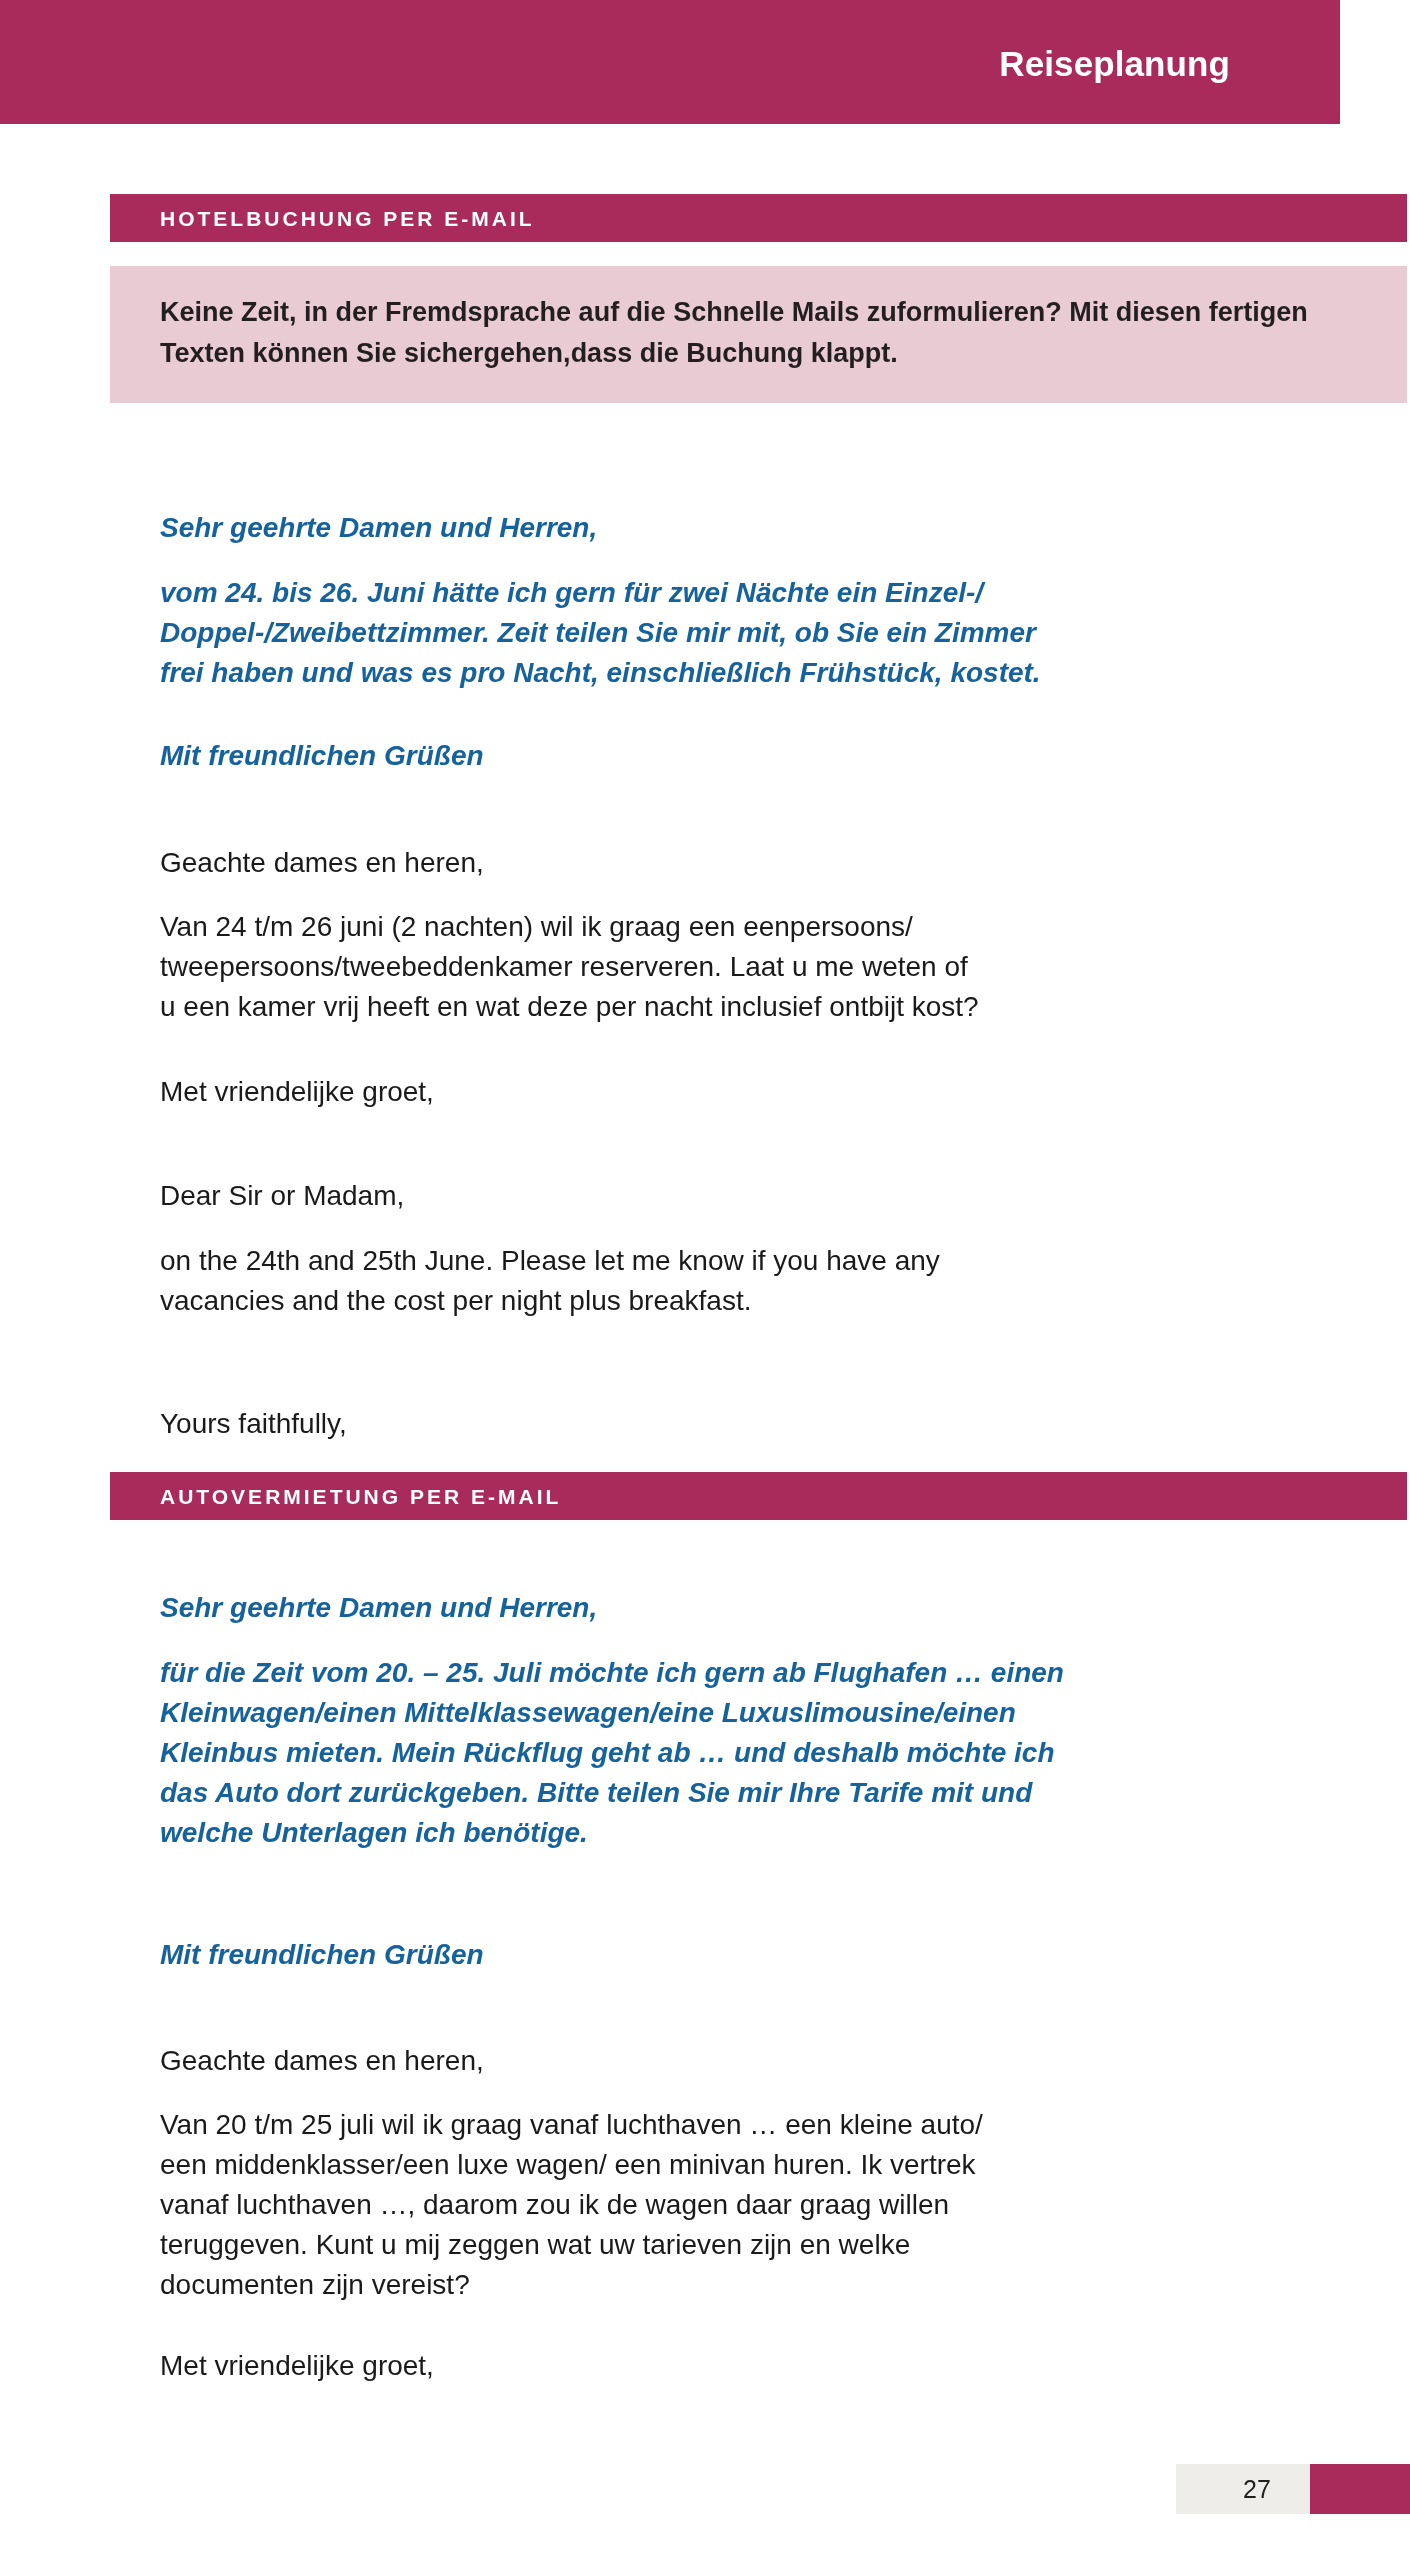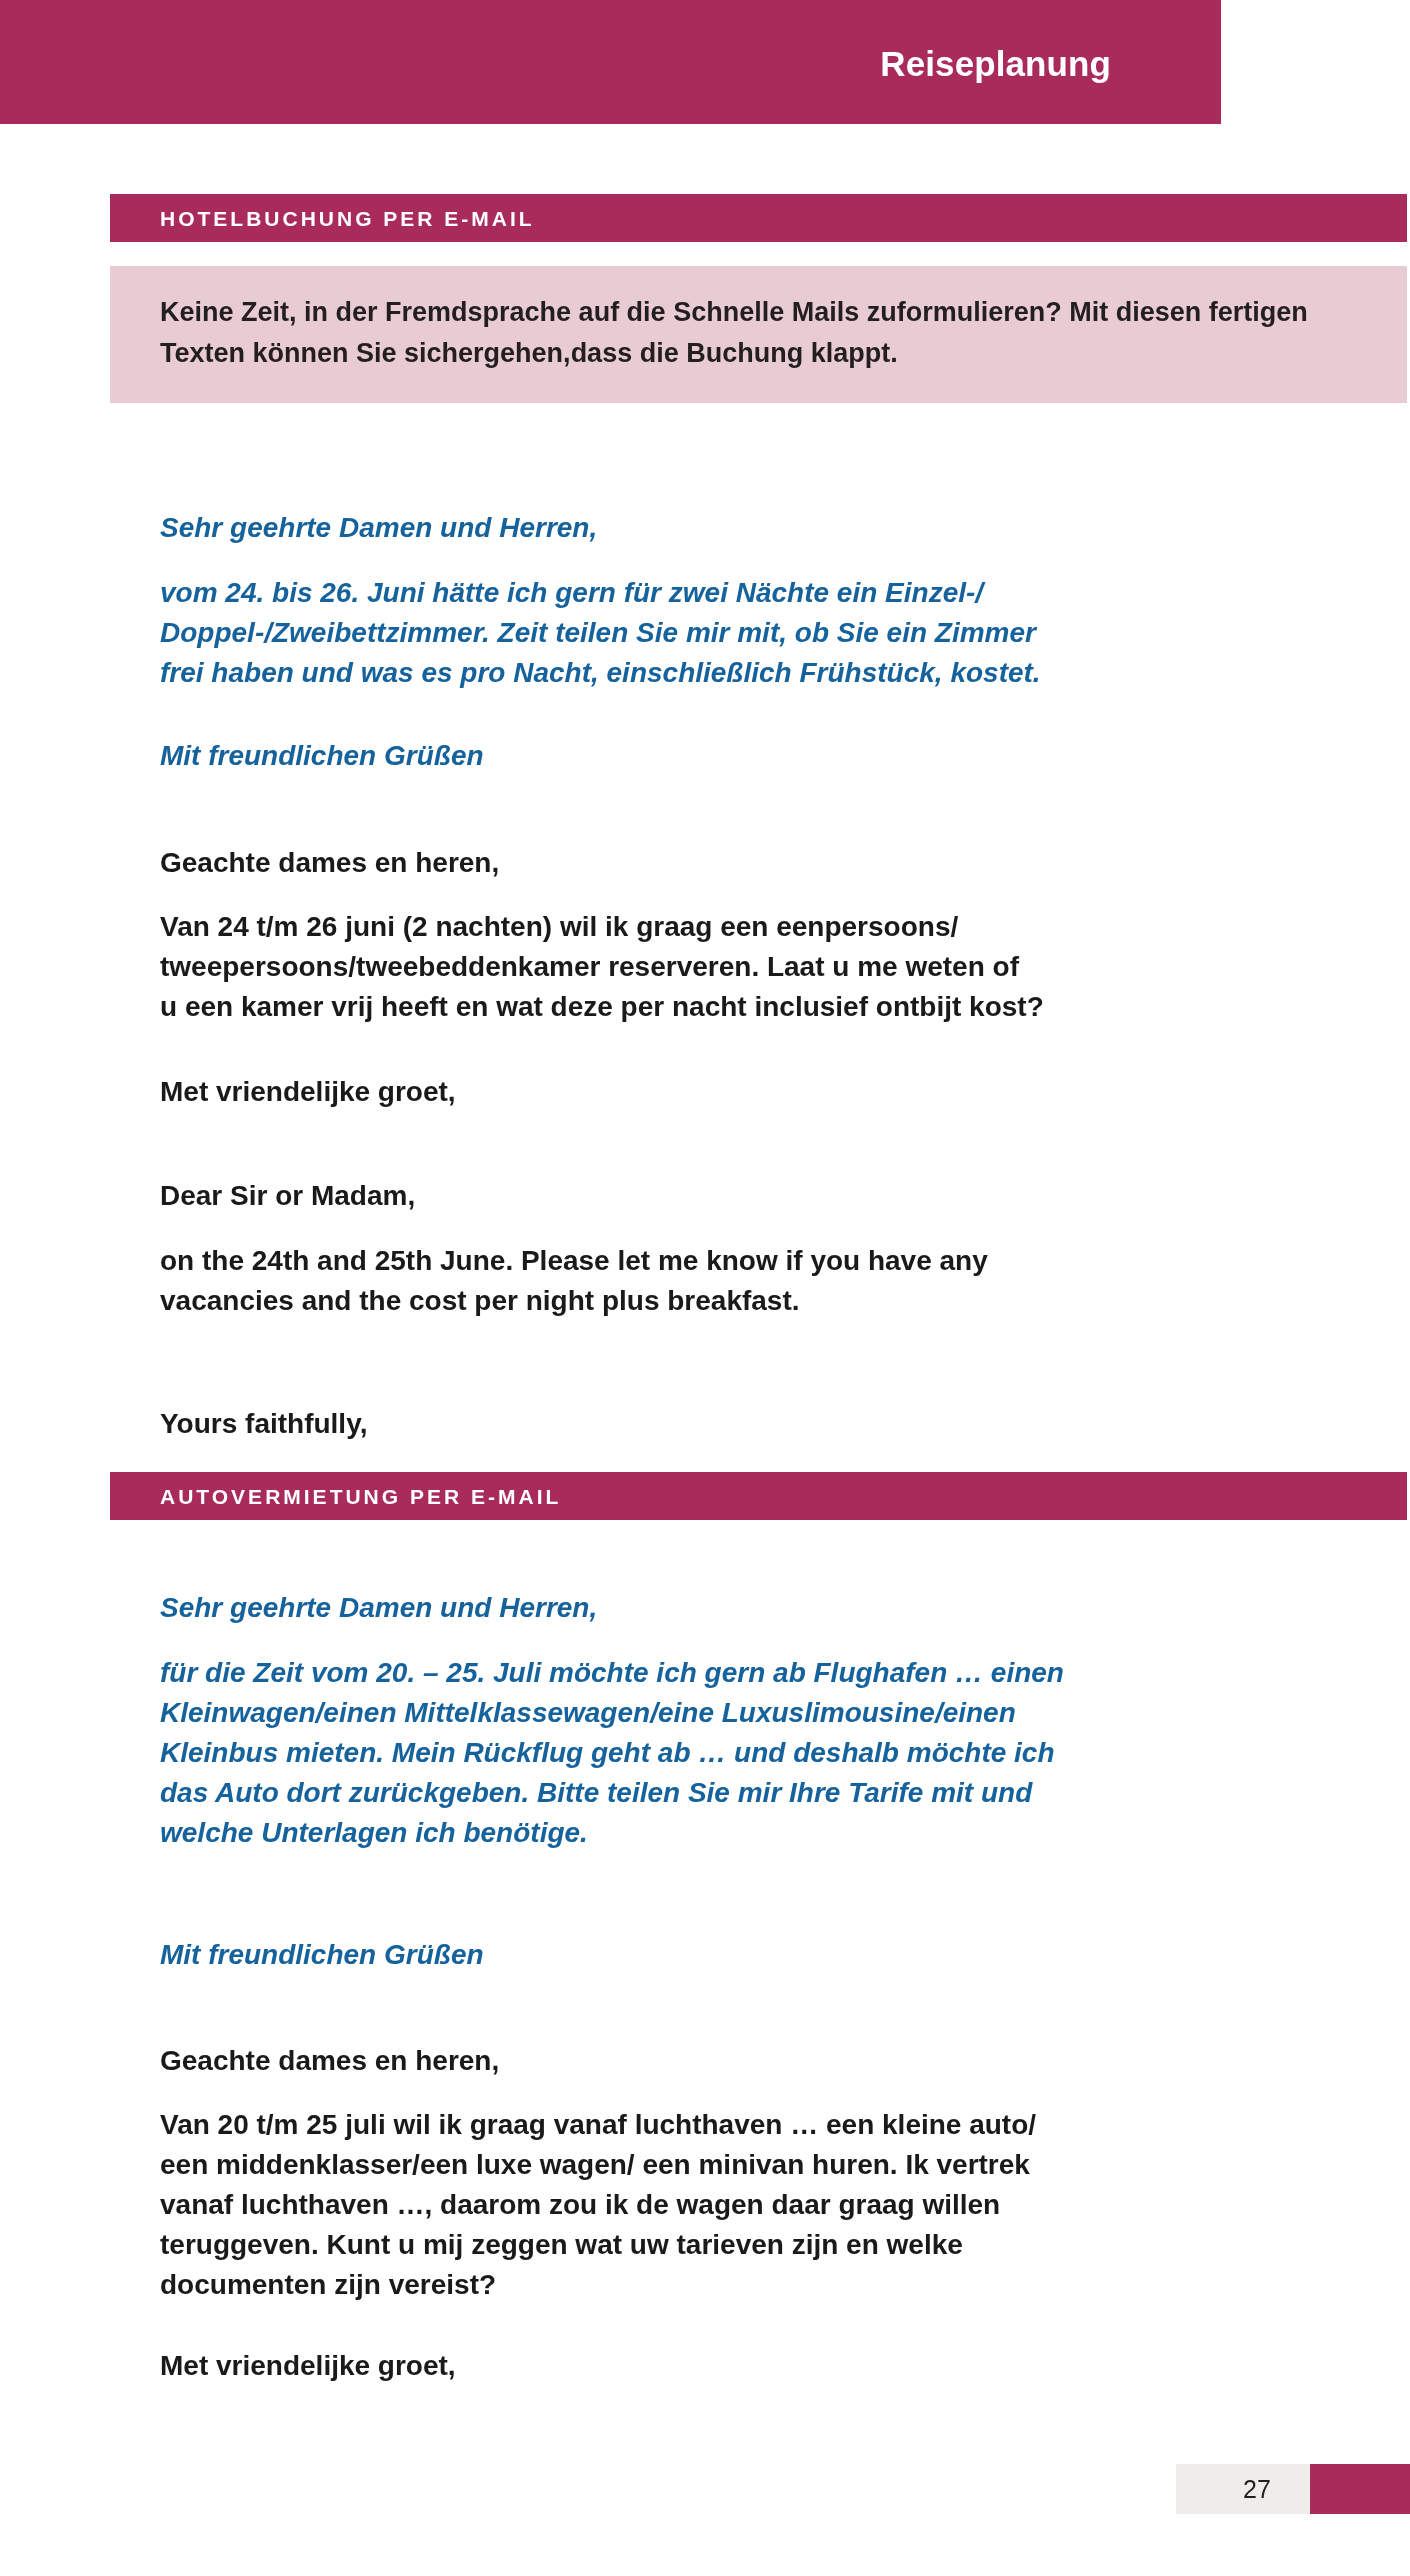--- a/index.html
+++ b/index.html
@@ -18,21 +18,21 @@
     height: 2576px;
     background: #ffffff;
     overflow: hidden;
   }
 
   
   .top-header {
     position: absolute;
     left: 0;
     top: 0;
-    width: 1221px;
+    width: 1340px;
     height: 124px;
     background: #A92B5C;
     box-sizing: border-box;
   }
   .top-header-title {
     position: absolute;
     right: 110px;
     top: 46px;
     color: #ffffff;
     font-size: 35px;
@@ -103,21 +103,21 @@
   .para.de {
     color: #15629C;
     font-style: italic;
     font-weight: bold;
     font-size: 28px;
     line-height: 40px;
   }
   .para.plain {
     color: #1a1a1a;
     font-style: normal;
-    font-weight: bold;
+    font-weight: normal;
     font-size: 28px;
     line-height: 40px;
   }
 
   
   .footer-numbox {
     position: absolute;
     left: 1176px;
     top: 2464px;
     width: 162px;

